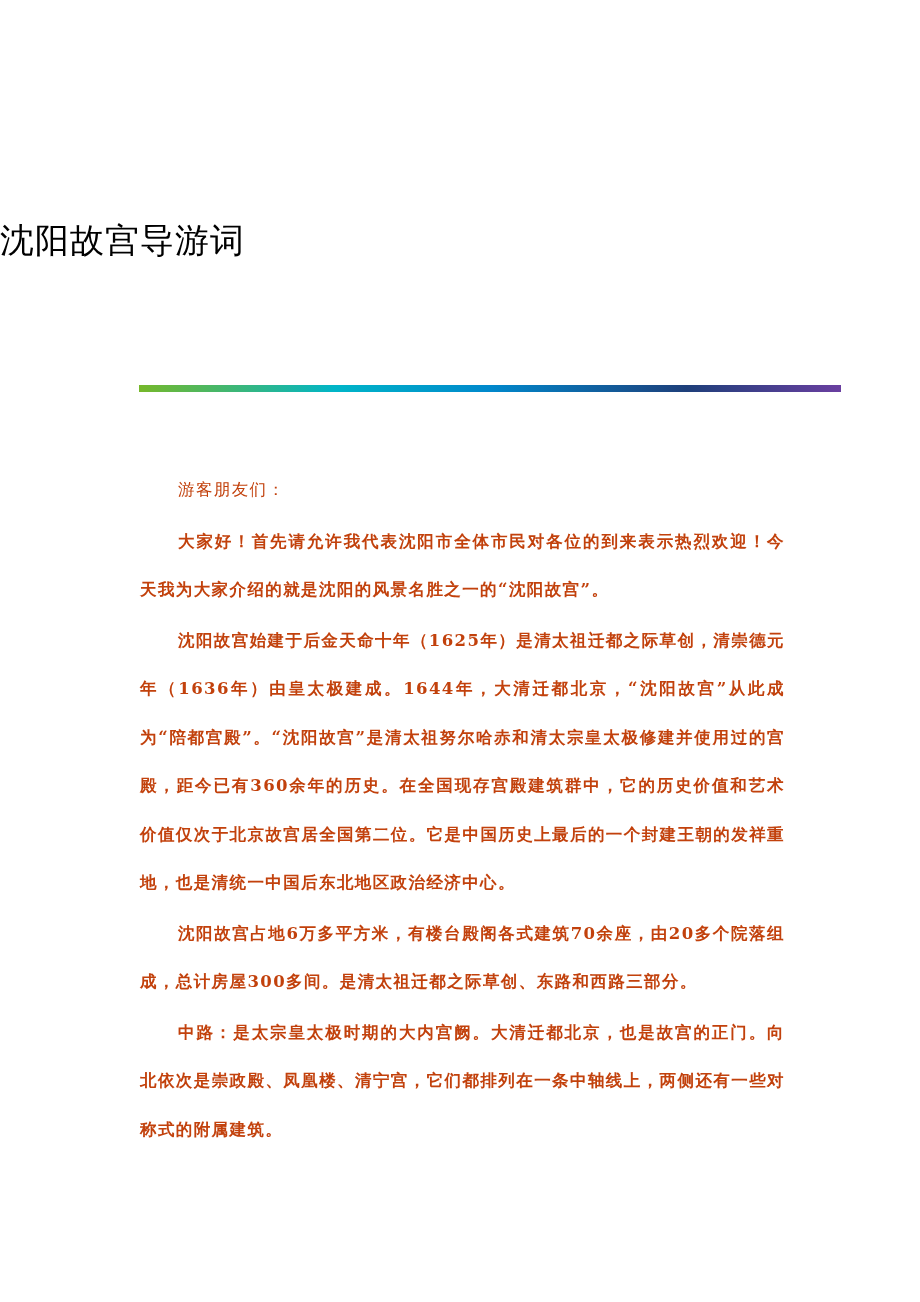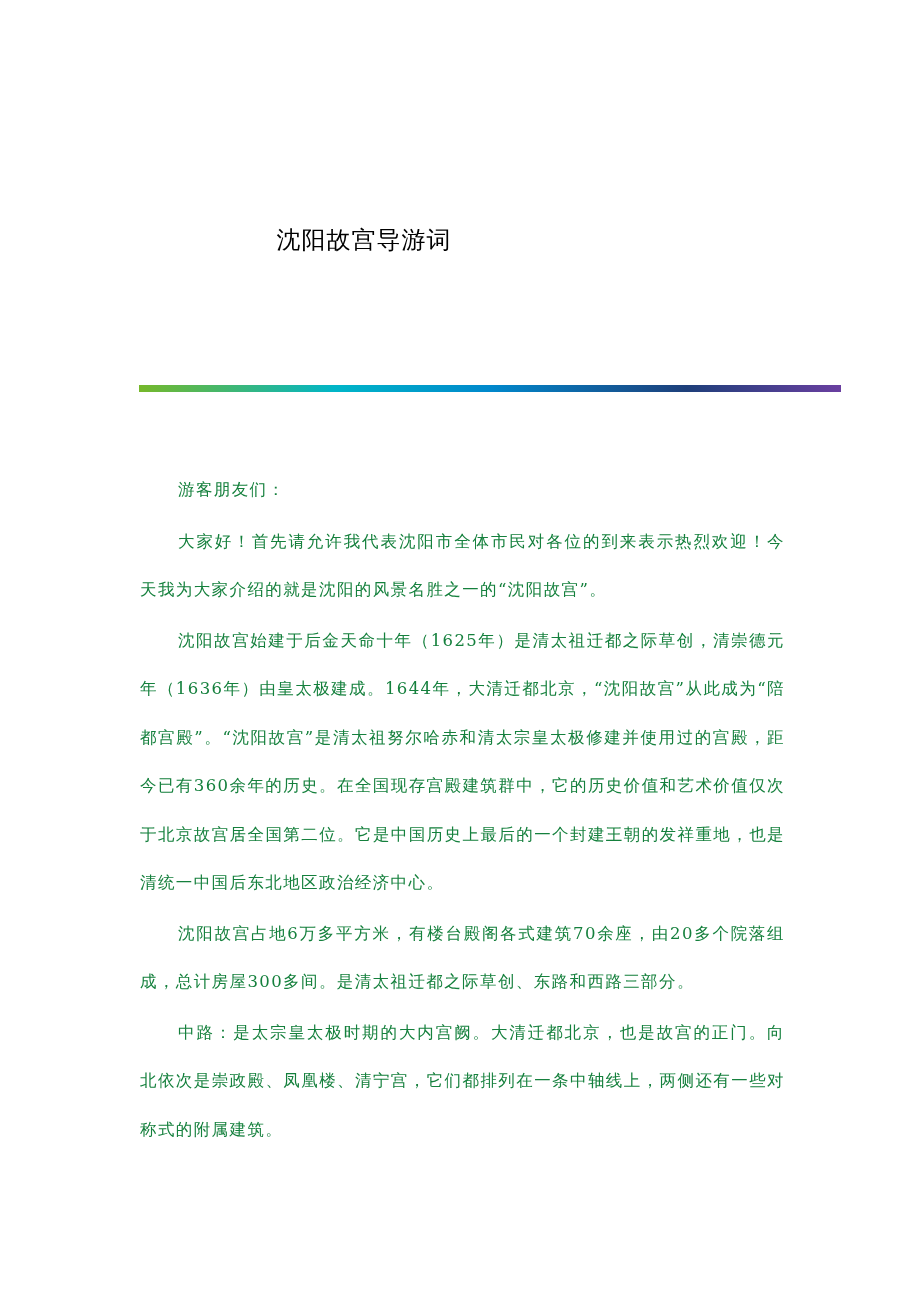--- a/index.html
+++ b/index.html
@@ -13,22 +13,21 @@
       position: relative;
       overflow: hidden;
       font-family: "DejaVu Serif", "Liberation Serif", serif;
       color: #111111;
     }
     .page-title {
       position: absolute;
       left: 0;
       top: 214px;
       width: 728px;
-      text-align: center;
-      font-size: 24px;
+      font-size: 34px;
       line-height: 52px;
       font-weight: normal;
       letter-spacing: 1px;
       color: #000000;
       margin: 0;
     }
     .divider-bar {
       position: absolute;
       left: 139px;
       top: 385px;
@@ -41,27 +40,28 @@
       top: 466px;
       width: 645px;
     }
     .para {
       margin: 0 0 0 0;
       font-size: 16.5px;
       line-height: 48.5px;
       text-indent: 38px;
       text-align: justify;
       letter-spacing: 1.4px;
-      color: #15803d;
+      color: #c2410c;
     }
     .para.greeting {
       margin-bottom: 3px;
     }
     .para + .para {
       margin-top: 0;
+      font-weight: bold;
     }
     .para.gap {
       margin-top: 2px;
     }
   </style>
 </head>
 <body>
 
 <h1 class="page-title">沈阳故宫导游词</h1>
 

